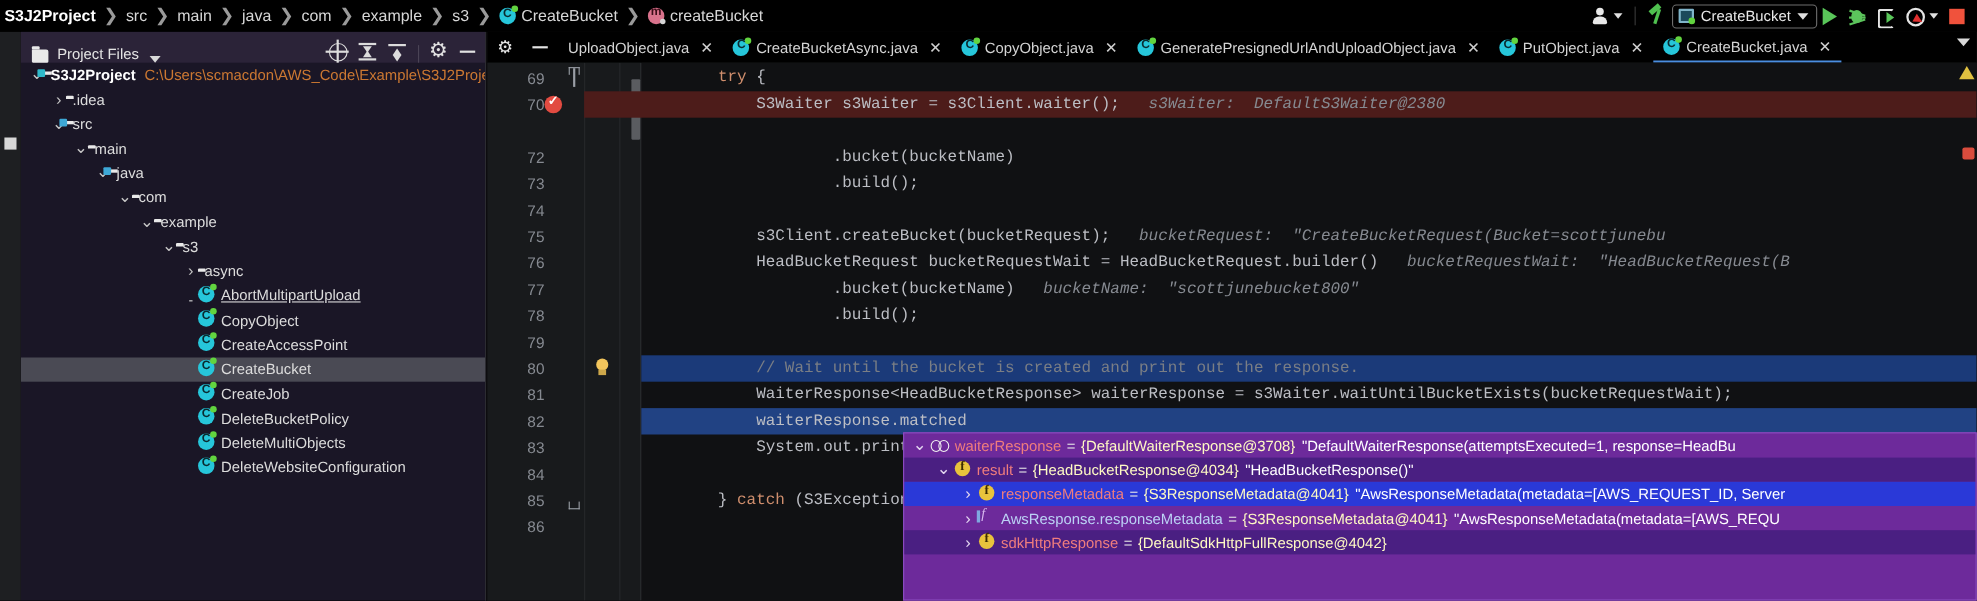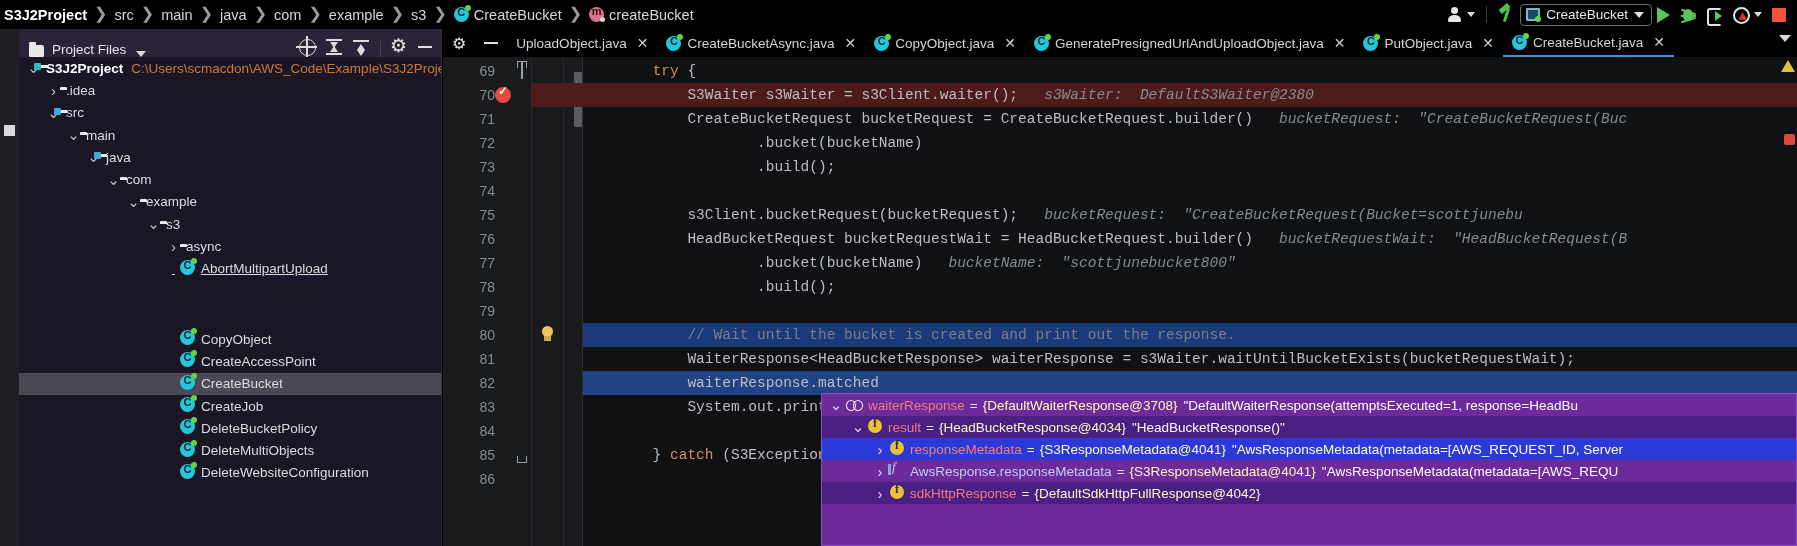--- a/index.html
+++ b/index.html
@@ -388,21 +388,21 @@
       <div class="trow" style="padding-left: 148px;">
         <span class="arrow" style="font-size: 15px;">›</span>
         <span class="tico"><span class="folder2"></span></span>
         <span class="tname">async</span>
       </div>
       <div class="trow" style="padding-left: 148px; text-decoration: underline;">
         <span class="arrow none">&nbsp;</span>
         <span class="tico"><span class="cls-ico"></span></span>
         <span class="tname">AbortMultipartUpload</span>
       </div>
-      <div class="trow" style="padding-left: 148px; margin-top: 48px;">
+      <div class="trow" style="padding-left: 148px;">
         <span class="arrow none">&nbsp;</span>
         <span class="tico"><span class="cls-ico"></span></span>
         <span class="tname">CopyObject</span>
       </div>
       <div class="trow" style="padding-left: 148px;">
         <span class="arrow none">&nbsp;</span>
         <span class="tico"><span class="cls-ico"></span></span>
         <span class="tname">CreateAccessPoint</span>
       </div>
       <div class="trow sel" style="padding-left: 148px;">
@@ -485,39 +485,35 @@
           <span class="stem"></span>
         </div>
         <div class="code mono"><span class="c-txt">        <span class="c-kw">try</span> {</span></div>
       </div>
       <div class="eline" style="top: 26px;">
         <div class="hl-red" style="position: absolute; left: 88px; right: 0px; top: 0px; height: 24px;"></div>
         <div class="lnum">70</div>
         <div class="bp"></div>
         <div class="code mono"><span class="c-txt">            S3Waiter s3Waiter = s3Client.waiter();</span><span class="c-hint">   s3Waiter:  DefaultS3Waiter@2380</span></div>
       </div>
-      <div class="eline" style="top: 50px;">
-        <div class="lnum">71</div>
-        <div class="code mono"><span class="c-txt">            CreateBucketRequest bucketRequest = CreateBucketRequest.builder()</span><span class="c-hint">   bucketRequest:  "CreateBucketRequest(Buc</span></div>
-      </div>
       <div class="eline" style="top: 74px;">
         <div class="lnum">72</div>
         <div class="code mono"><span class="c-txt">                    .bucket(bucketName)</span></div>
       </div>
       <div class="eline" style="top: 98px;">
         <div class="lnum">73</div>
         <div class="code mono"><span class="c-txt">                    .build();</span></div>
       </div>
       <div class="eline" style="top: 122px;">
         <div class="lnum">74</div>
         <div class="code mono"><span class="c-txt"></span></div>
       </div>
       <div class="eline" style="top: 146px;">
         <div class="lnum">75</div>
-        <div class="code mono"><span class="c-txt">            s3Client.bucketRequest(bucketRequest);</span><span class="c-hint">   bucketRequest:  "CreateBucketRequest(Bucket=scottjunebu</span></div>
+        <div class="code mono"><span class="c-txt">            s3Client.createBucket(bucketRequest);</span><span class="c-hint">   bucketRequest:  "CreateBucketRequest(Bucket=scottjunebu</span></div>
       </div>
       <div class="eline" style="top: 170px;">
         <div class="lnum">76</div>
         <div class="code mono"><span class="c-txt">            HeadBucketRequest bucketRequestWait = HeadBucketRequest.builder()</span><span class="c-hint">   bucketRequestWait:  "HeadBucketRequest(B</span></div>
       </div>
       <div class="eline" style="top: 194px;">
         <div class="lnum">77</div>
         <div class="code mono"><span class="c-txt">                    .bucket(bucketName)</span><span class="c-hint">   bucketName:  "scottjunebucket800"</span></div>
       </div>
       <div class="eline" style="top: 218px;">

